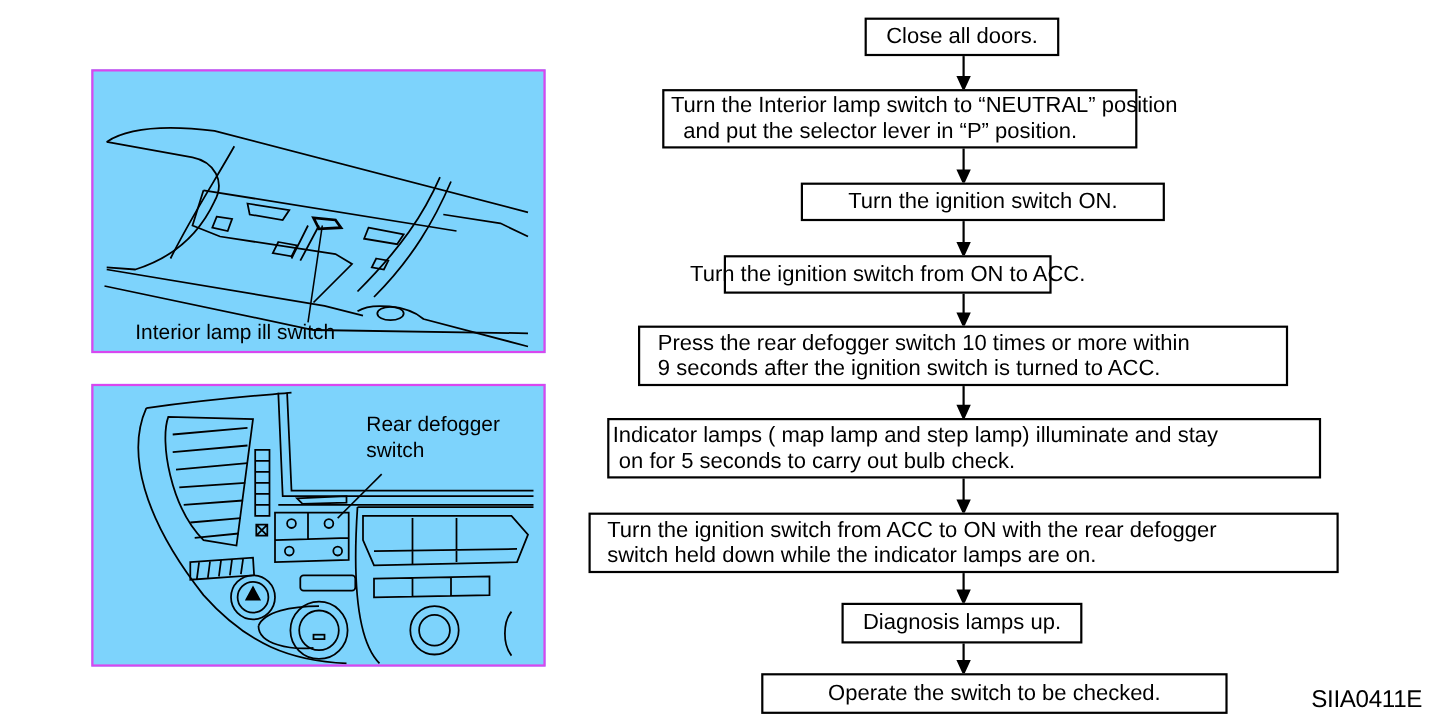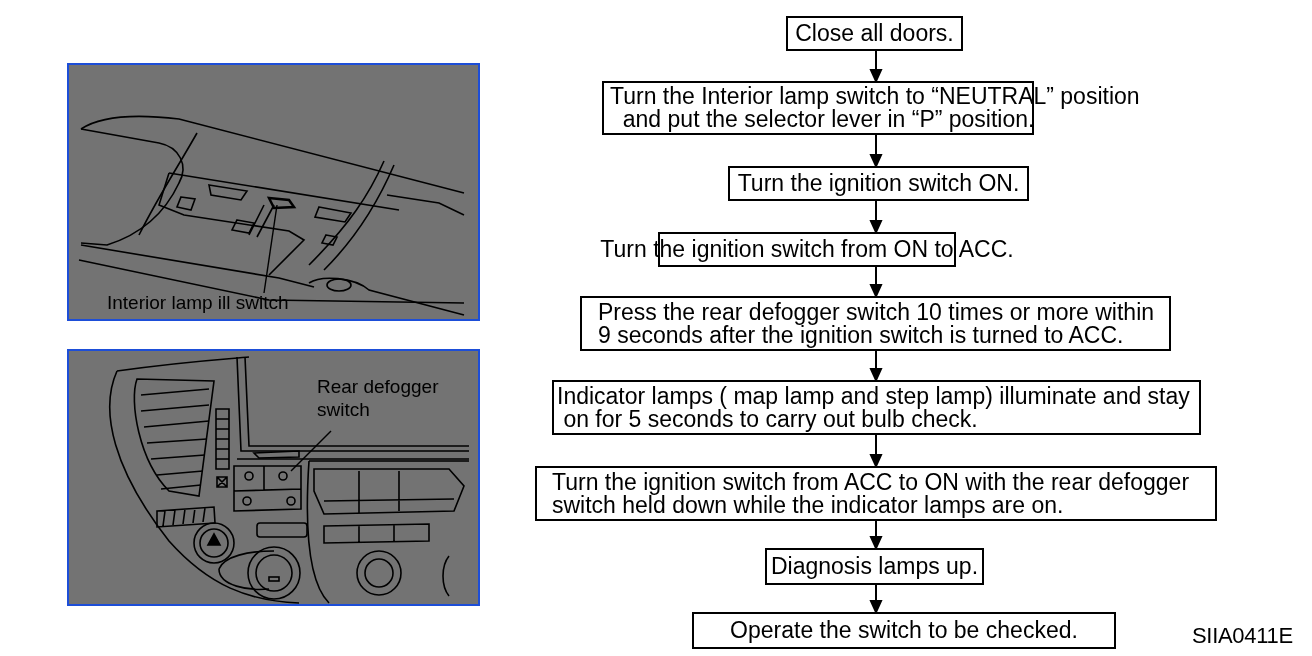--- a/index.html
+++ b/index.html
@@ -1,22 +1,22 @@
 <!DOCTYPE html>
 <html><head>
 <meta charset="utf-8">
 <style>
   html, body { margin:0; padding:0; background:#ffffff; }
   body { width:1312px; height:656px; position:relative; overflow:hidden;
          font-family:"Liberation Sans", "DejaVu Sans", sans-serif; color:#000; }
-  .panel { position:absolute; border:2px solid #1d4ed8; background:#737373; box-sizing:border-box; overflow:hidden; }
+  .panel { position:absolute; border:2px solid #d946ef; background:#7dd3fc; box-sizing:border-box; overflow:hidden;margin-left:16px; }
   .panel svg { position:absolute; left:0; top:0; }
   .callout { position:absolute; font-size:19px; line-height:23px; color:#000; white-space:nowrap; }
   .box { position:absolute; border:2px solid #000; box-sizing:border-box; background:#fff;
-         font-size:23px; line-height:23px; white-space:pre; padding:0 6px; display:flex;
+         font-size:20px; line-height:23px; white-space:pre; padding:0 6px; display:flex;
          flex-direction:column; justify-content:center; }
   .box.center { align-items:center; }
   #flow-arrows { position:absolute; left:0; top:0; }
   .figure-code { position:absolute; left:1192px; top:623px; font-size:22px; letter-spacing:-0.3px; }
 </style>
 </head>
 <body>
 
 <div class="panel" style="left:67px; top:63px; width:413px; height:258px;">
   <svg width="413" height="258" viewBox="0 0 413 258" fill="none" stroke="#000" stroke-width="1.6">
@@ -123,21 +123,21 @@
 
 <div class="box center" style="left:786px; top:16px; width:177px; height:35px;">
   <span>Close all doors.</span>
 </div>
 
 <div class="box" style="left:602px; top:81px; width:432px; height:54px;">
   <span>Turn the Interior lamp switch to “NEUTRAL” position</span>
   <span>  and put the selector lever in “P” position.</span>
 </div>
 
-<div class="box center" style="left:728px; top:166px; width:301px; height:35px;">
+<div class="box center" style="left:728px; top:166px; width:331px; height:35px;">
   <span>Turn the ignition switch ON.</span>
 </div>
 
 <div class="box center" style="left:658px; top:232px; width:298px; height:35px;">
   <span>Turn the ignition switch from ON to ACC.</span>
 </div>
 
 <div class="box" style="left:580px; top:296px; width:591px; height:55px; padding-left:16px;">
   <span>Press the rear defogger switch 10 times or more within</span>
   <span>9 seconds after the ignition switch is turned to ACC.</span>

